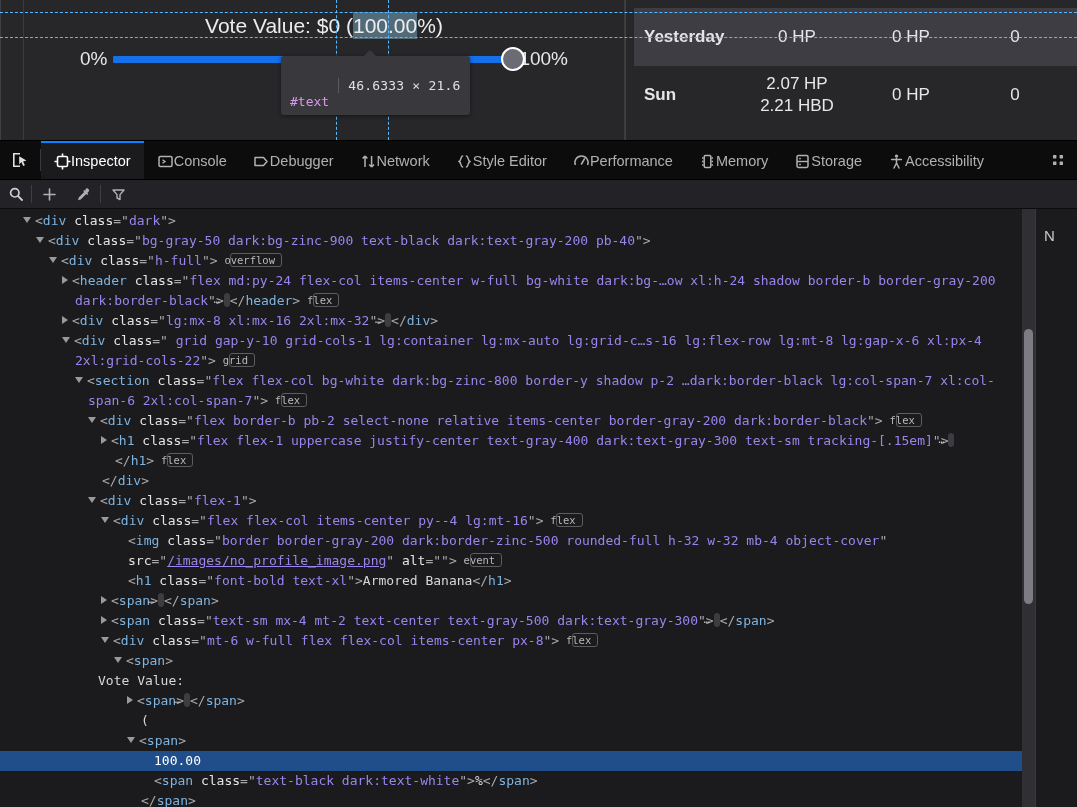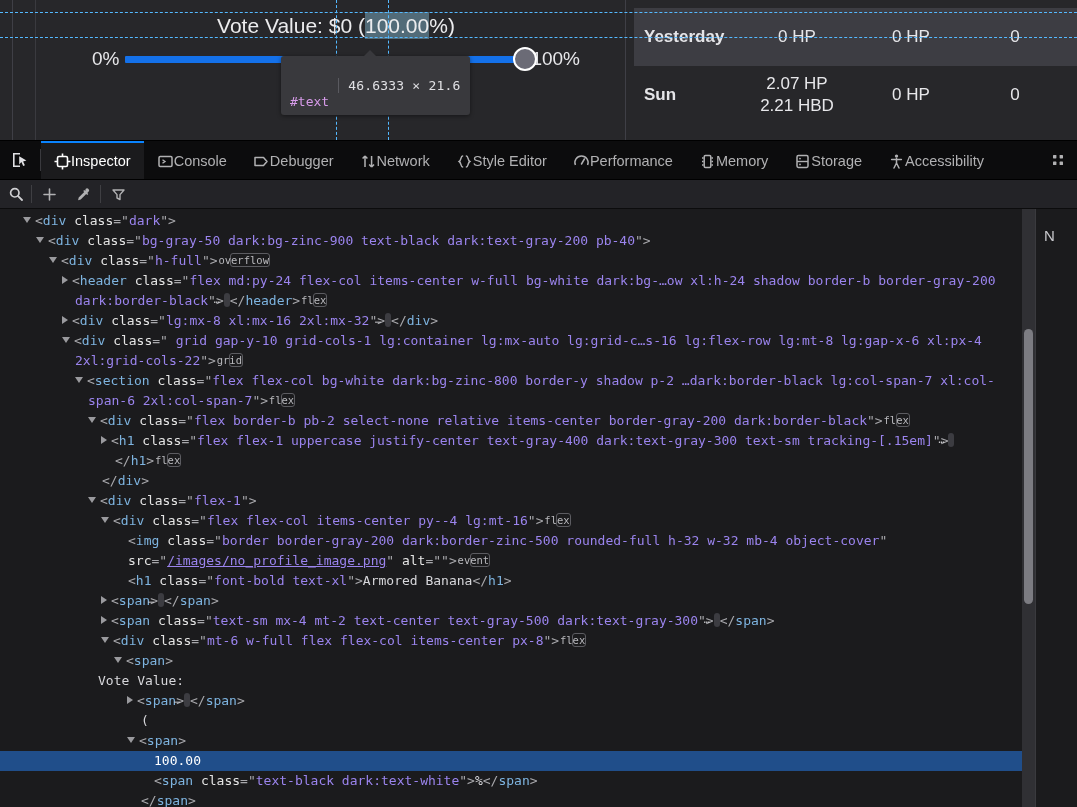--- a/index.html
+++ b/index.html
@@ -11,21 +11,21 @@
   }
   #root { position: relative; width: 1077px; height: 807px; }
 
   
   .viewport {
     position: absolute; left: 0; top: 0; width: 1077px; height: 140px;
     background: #27272a;
     overflow: hidden;
   }
   .vp-left {
-    position: absolute; left: 12px; top: 0; width: 625px; height: 140px;
+    position: absolute; left: 0; top: 0; width: 625px; height: 140px;
     background: #27272a;
     border-left: 1px solid #3f3f46;
   }
   .vp-left-inner {
     position: absolute; left: 22px; top: 0; right: 0; bottom: 0;
     background: #27272a;
     border-left: 1px solid #3a3a3f;
     border-right: 1px solid #3a3a3f;
   }
   .vote-title {
@@ -222,21 +222,21 @@
     vertical-align: 2px;
     letter-spacing: 1px;
   }
   .badge {
     display: inline-block;
     border: 1px solid #5c5c61;
     border-radius: 3px;
     color: #b9b9bd;
     font-size: 10.5px;
     line-height: 12px;
-    padding: 0 0;
+    padding: 0 6px;
     margin-left: 5px;
     vertical-align: 1px;
   }
 
   .mk-scrollbar {
     position: absolute; right: 2px; top: 120px;
     width: 9px; height: 275px;
     background: #7c7c82;
     border-radius: 5px;
   }

